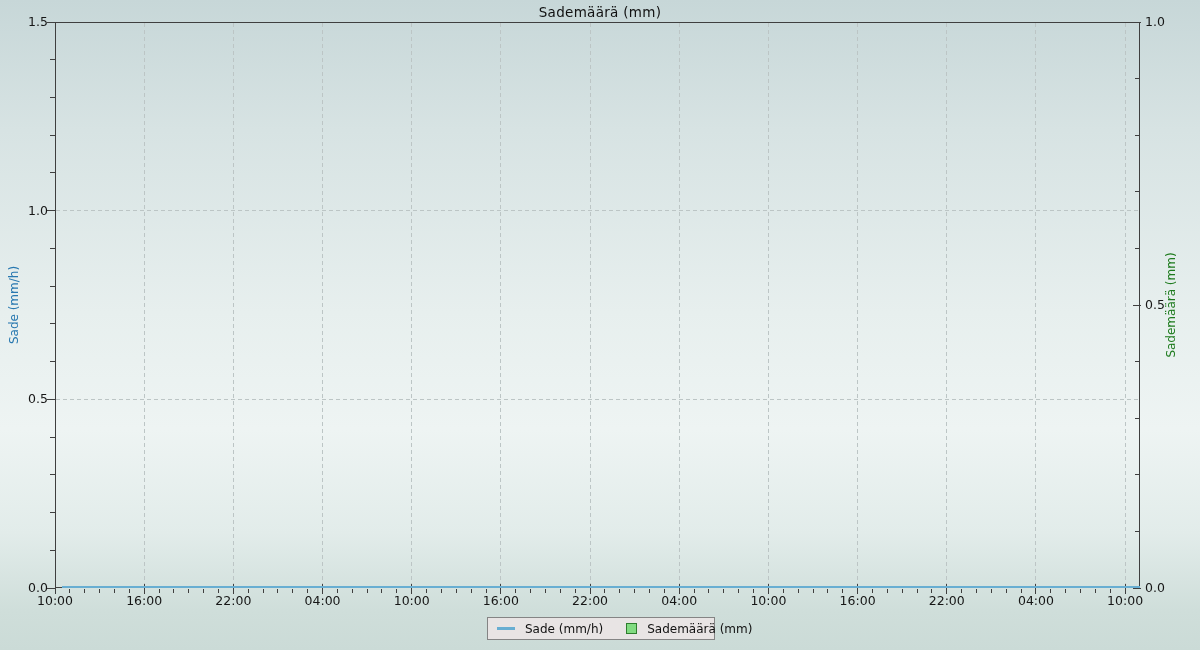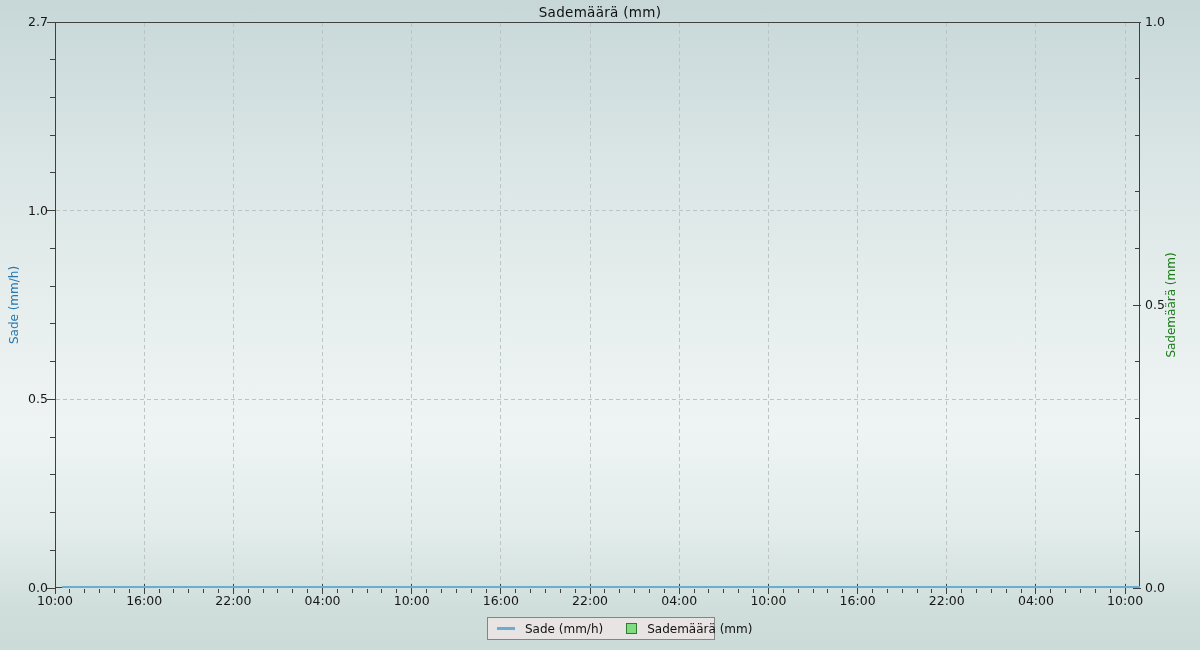--- a/index.html
+++ b/index.html
@@ -169,21 +169,21 @@
       <div class="xlab" style="left: 1035.96px;">04:00</div>
       <div class="tick tick-x-minor" style="left: 1050.32px;"></div>
       <div class="tick tick-x-minor" style="left: 1065.18px;"></div>
       <div class="tick tick-x-minor" style="left: 1080.05px;"></div>
       <div class="tick tick-x-minor" style="left: 1094.91px;"></div>
       <div class="tick tick-x-minor" style="left: 1109.77px;"></div>
       <div class="grid-v" style="left: 1124.64px;"></div>
       <div class="tick tick-x-major" style="left: 1124.64px;"></div>
       <div class="xlab" style="left: 1125.14px;">10:00</div>
       <div class="tick tick-yl-major" style="top: 21.5px;"></div>
-      <div class="ylab-l" style="top: 22px;">2.7</div>
+      <div class="ylab-l" style="top: 22px;">1.5</div>
       <div class="grid-h" style="top: 210.167px;"></div>
       <div class="tick tick-yl-major" style="top: 210.167px;"></div>
       <div class="ylab-l" style="top: 210.667px;">1.0</div>
       <div class="grid-h" style="top: 398.833px;"></div>
       <div class="tick tick-yl-major" style="top: 398.833px;"></div>
       <div class="ylab-l" style="top: 399.333px;">0.5</div>
       <div class="tick tick-yl-major" style="top: 587.5px;"></div>
       <div class="ylab-l" style="top: 588px;">0.0</div>
       <div class="tick tick-yl-minor" style="top: 549.767px;"></div>
       <div class="tick tick-yl-minor" style="top: 512.033px;"></div>

